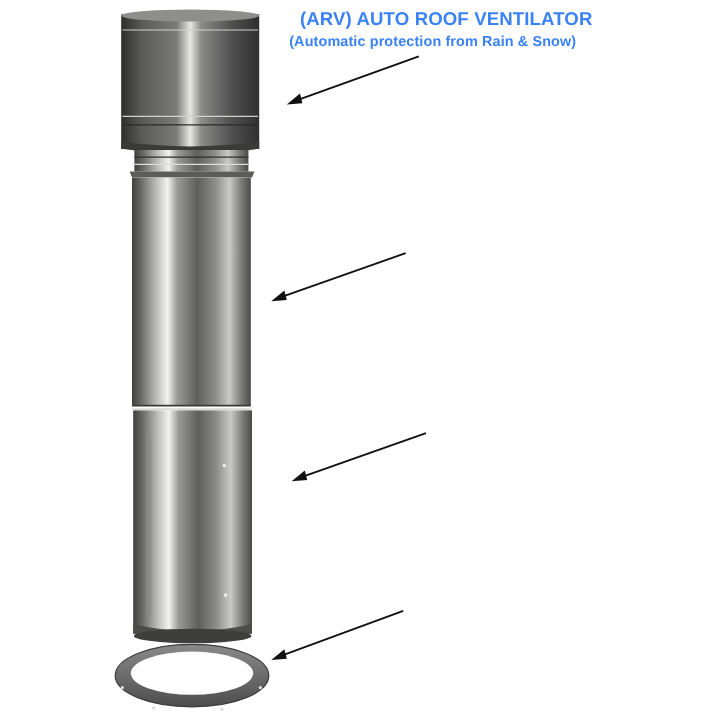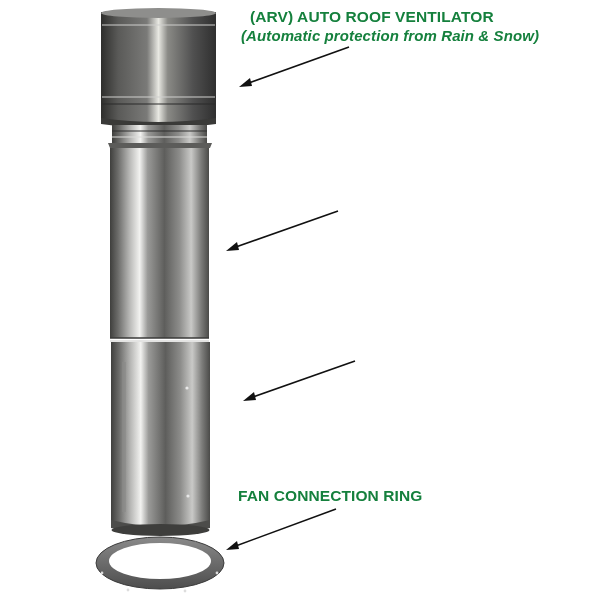--- a/index.html
+++ b/index.html
@@ -1,20 +1,20 @@
 <!DOCTYPE html>
 <html><head>
   <meta charset="utf-8">
   <style>
     html, body { margin: 0; padding: 0; background: #ffffff; }
     body { width: 600px; height: 600px; position: relative; overflow: hidden; font-family: "Liberation Sans", sans-serif; }
     .stage { position: absolute; left: 0; top: 0; width: 600px; height: 600px; }
-    .label { position: absolute; font-weight: bold; color: #15803d; white-space: nowrap; letter-spacing: 0.1px; }
+    .label { position: absolute; font-weight: bold; color: #3b82f6; white-space: nowrap; letter-spacing: 0.1px; }
     .label.main { font-size: 15.5px; }
-    .label.sub { font-size: 15px; font-style: italic; }
+    .label.sub { font-size: 12px; }
     svg { position: absolute; left: 0; top: 0; }
   </style>
 </head>
 <body>
 
 <div class="stage">
 
   <svg width="600" height="600" viewBox="0 0 600 600">
     <defs>
       <linearGradient id="metal" x1="0" x2="1" y1="0" y2="0">
@@ -103,15 +103,14 @@
         <polygon points="226,550 237,541 239,549" stroke="none"></polygon>
       </g>
     </g>
   </svg>
 
   <div class="label main" style="left:250px; top:8px;">(ARV) AUTO ROOF VENTILATOR</div>
   <div class="label sub" style="left:241px; top:27px;">(Automatic protection from Rain &amp; Snow)</div>
 
 
 
-  <div class="label main" style="left:238px; top:487px;">FAN CONNECTION RING</div>
 
 </div>
 
 </body></html>

